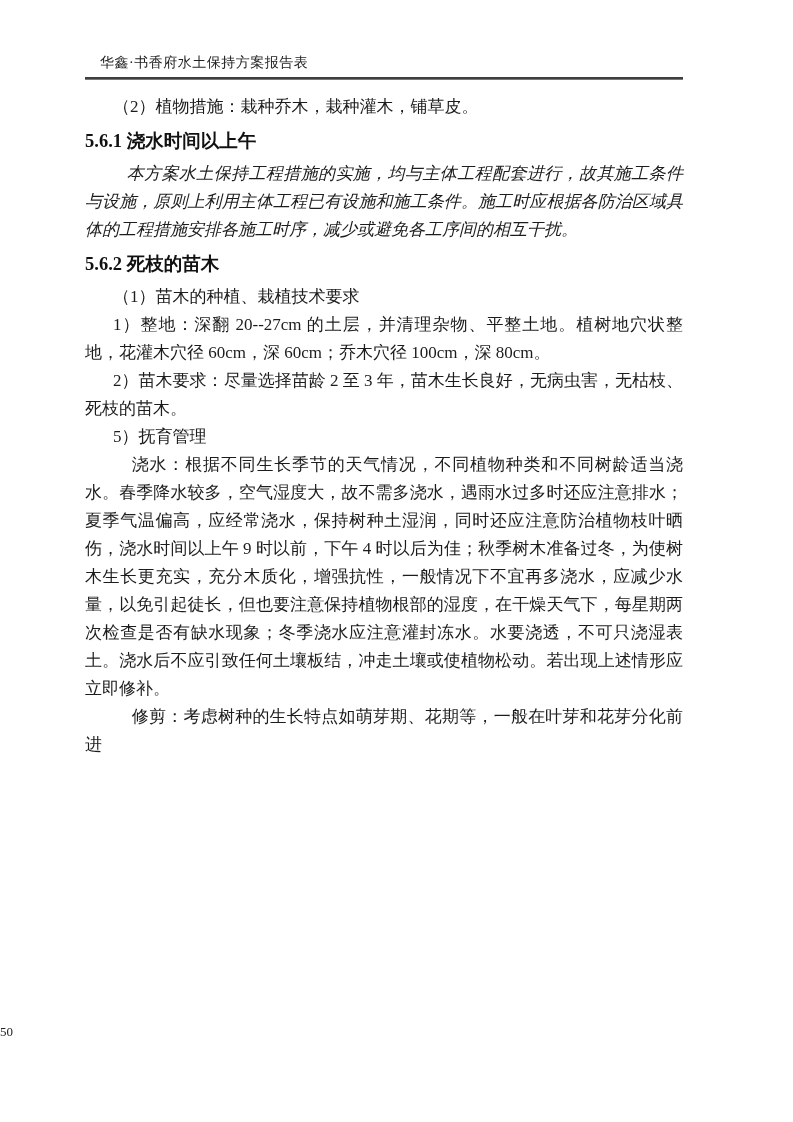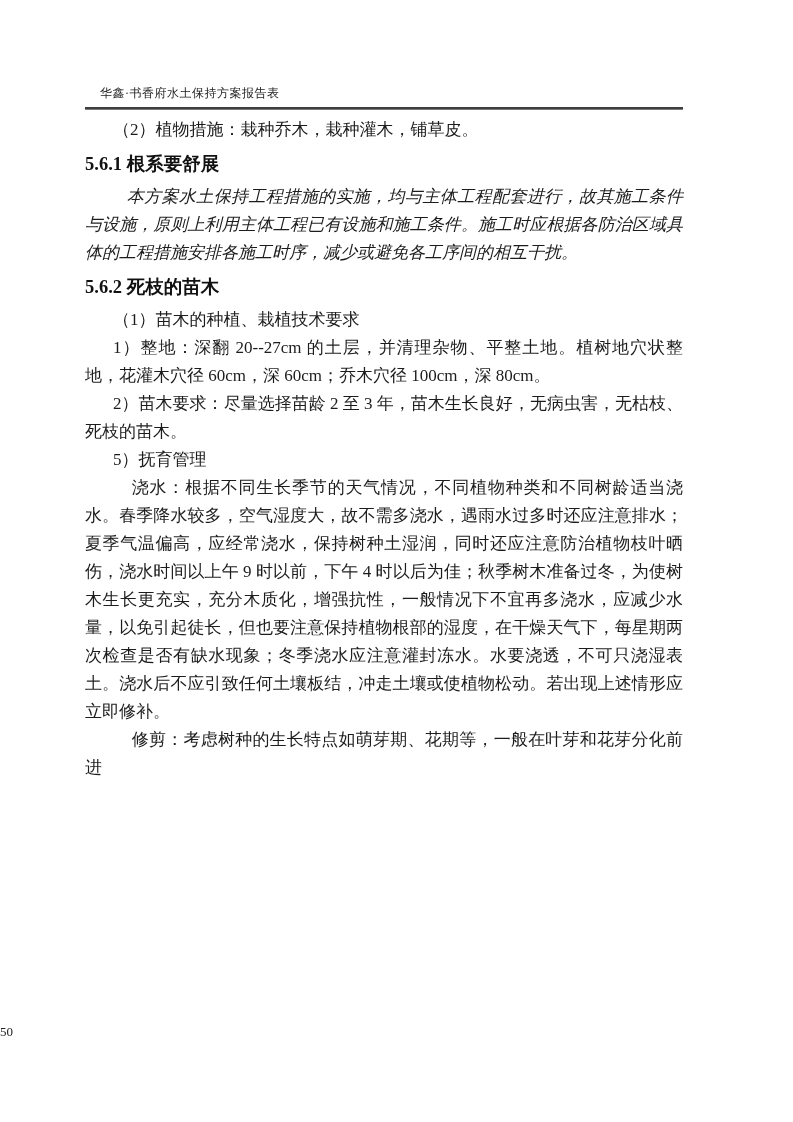--- a/index.html
+++ b/index.html
@@ -16,34 +16,33 @@
     font-family: "Liberation Serif", "DejaVu Serif", serif;
     color: #1c1c1c;
   }
   .content {
     position: absolute;
     left: 85px;
     top: 54px;
     width: 598px;
   }
   .running-header {
-    font-size: 12px;
+    font-size: 14px;
     line-height: 18px;
     padding-left: 15px;
     letter-spacing: 0.5px;
     color: #222;
-    margin-top: 30px;
   }
   .header-rule {
     margin-top: 5px;
     height: 3px;
     background: linear-gradient(#3f3f3f 55%, #9a9a9a);
   }
   .doc-body {
-    margin-top: 6px;
+    margin-top: 13px;
     font-size: 17px;
     line-height: 28px;
     text-align: justify;
     text-justify: inter-ideograph;
   }
   .doc-body p {
     margin: 0;
   }
   .ind-list  { text-indent: 1.65em; }
   .ind-prose { text-indent: 2.45em; font-style: italic; }
@@ -70,21 +69,21 @@
 
 <div class="page">
   <div class="content">
 
     <div class="running-header">华鑫·书香府水土保持方案报告表</div>
     <div class="header-rule"></div>
 
     <div class="doc-body">
       <p class="ind-list">（2）植物措施：栽种乔木，栽种灌木，铺草皮。</p>
 
-      <div class="section-heading">5.6.1 根系要舒展</div>
+      <div class="section-heading">5.6.1 浇水时间以上午</div>
 
       <p class="ind-prose">本方案水土保持工程措施的实施，均与主体工程配套进行，故其施工条件与设施，原则上利用主体工程已有设施和施工条件。施工时应根据各防治区域具体的工程措施安排各施工时序，减少或避免各工序间的相互干扰。</p>
 
       <div class="section-heading">5.6.2 死枝的苗木</div>
 
       <p class="ind-list">（1）苗木的种植、栽植技术要求</p>
 
       <p class="ind-list">1）整地：深翻 20--27cm 的土层，并清理杂物、平整土地。植树地穴状整地，花灌木穴径 60cm，深 60cm；乔木穴径 100cm，深 80cm。</p>
 
       <p class="ind-list">2）苗木要求：尽量选择苗龄 2 至 3 年，苗木生长良好，无病虫害，无枯枝、死枝的苗木。</p>

